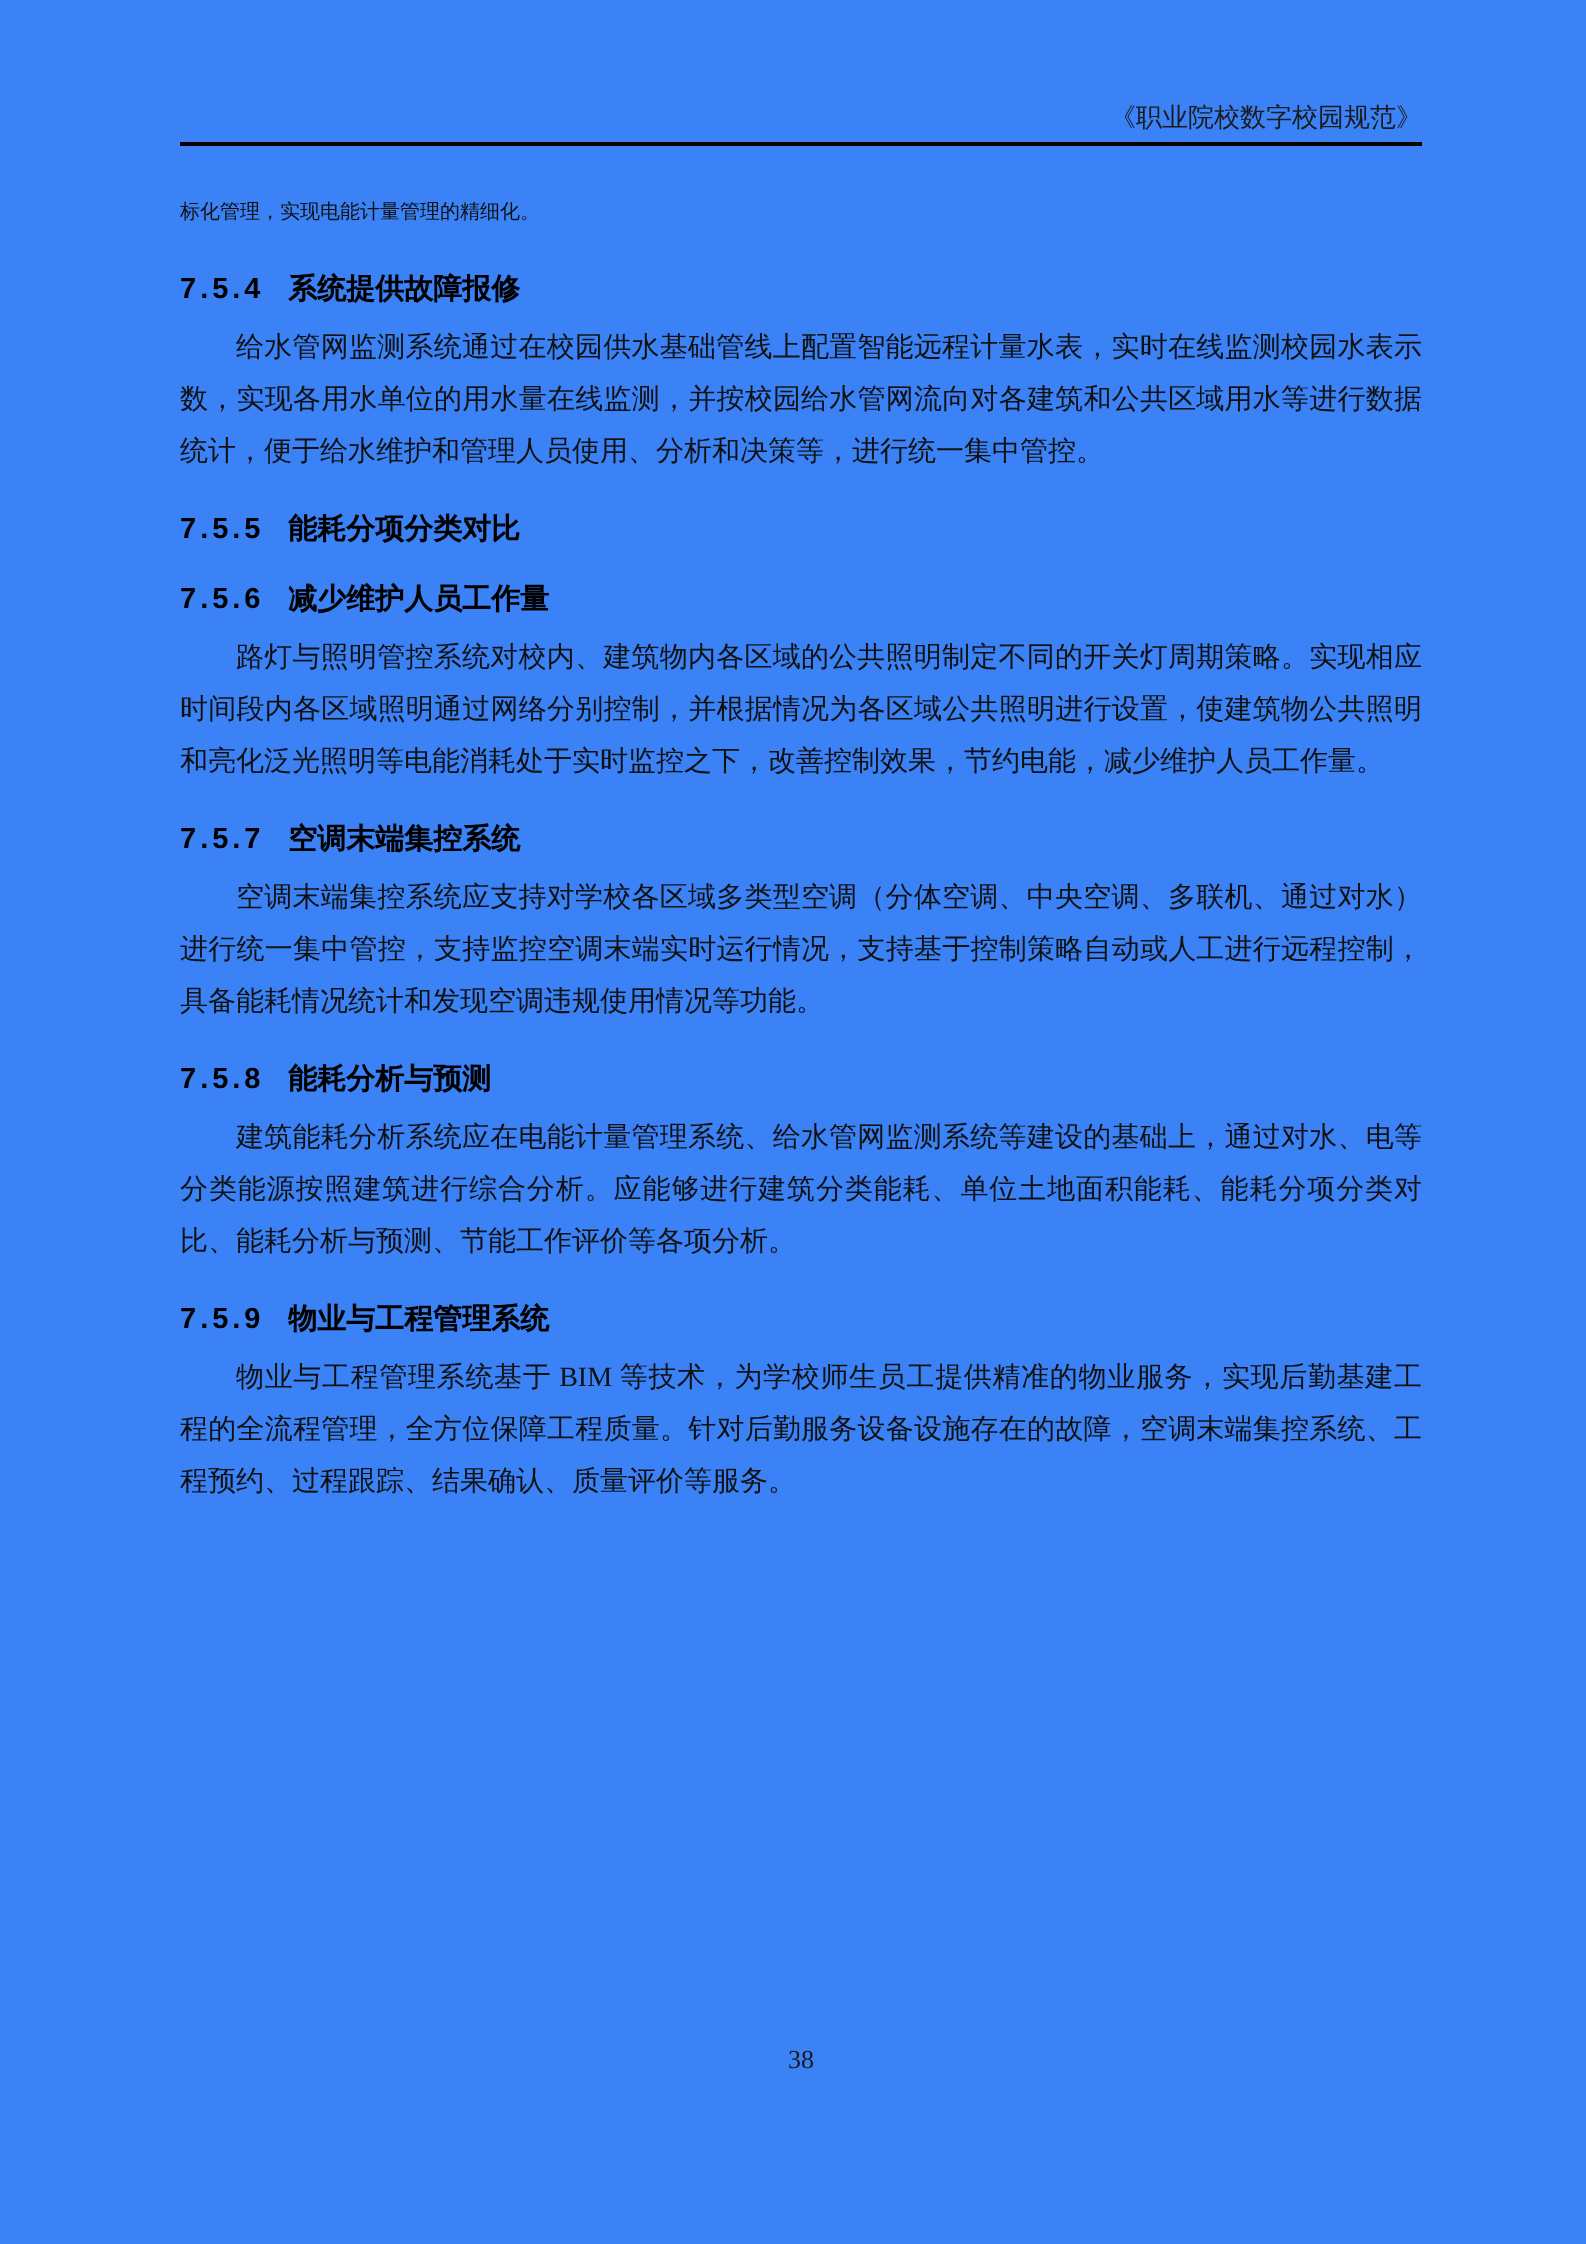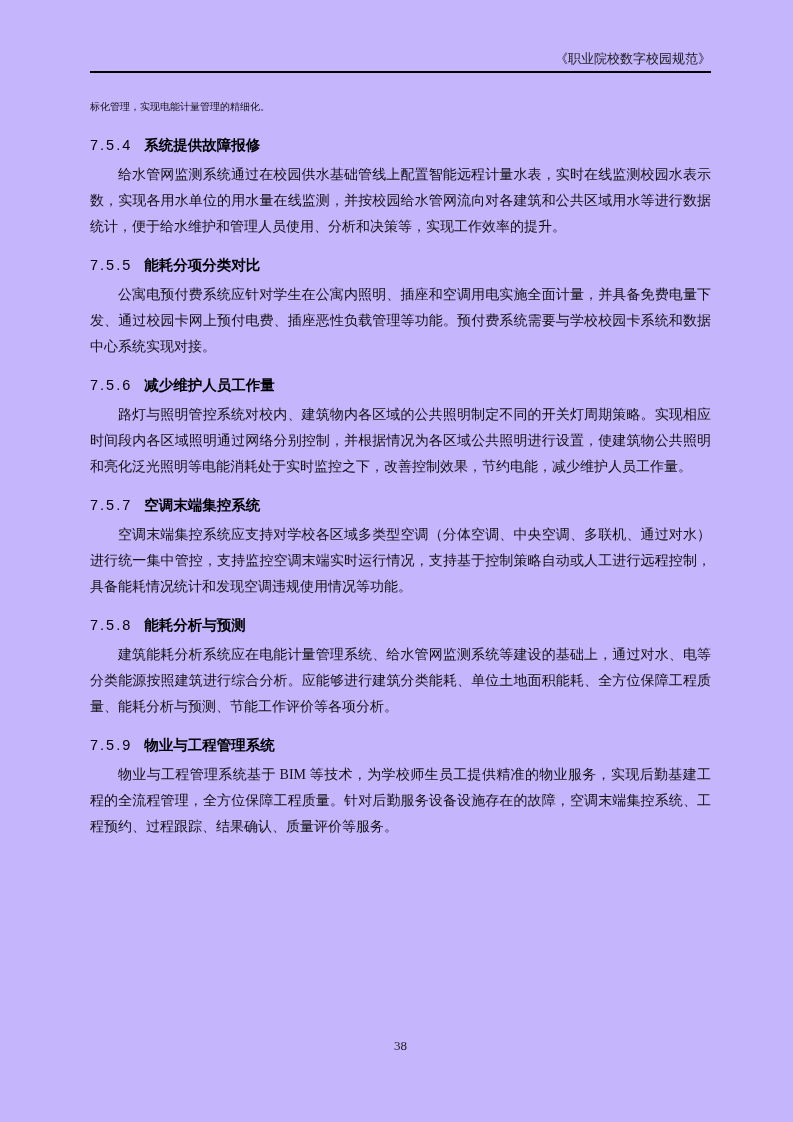--- a/index.html
+++ b/index.html
@@ -5,21 +5,21 @@
   html, body { margin: 0; padding: 0; background: #ffffff; }
   body {
     width: 793px; height: 1122px;
     font-family: "Liberation Serif", "DejaVu Serif", serif;
     color: #111111;
     position: relative;
     overflow: hidden;
   }
   .page {
     position: absolute; inset: 0;
-    background: #c4b5fd;
+    background: #3b82f6;
   }
   .content {
     position: absolute;
     left: 90px; right: 82px; top: 50px;
   }
   .running-header {
     text-align: right;
     font-size: 13px;
     line-height: 17px;
     color: #1a1a1a;
@@ -36,84 +36,82 @@
     margin: 15px 0 7px 0;
     font-family: "Liberation Sans", "DejaVu Sans", sans-serif;
     font-size: 14.5px;
     font-weight: 700;
     line-height: 20px;
     color: #000000;
   }
   h2.sec-heading .sec-num {
     letter-spacing: 2px;
     margin-right: 12px;
-    font-weight: 400;
+    font-weight: 700;
   }
   p.sec-body {
     margin: 0 0 15px 0;
     font-size: 14px;
     line-height: 26px;
     text-align: justify;
     text-indent: 2em;
   }
   .page-footer {
     position: absolute;
     left: 90px; right: 82px;
     top: 1022px;
     text-align: center;
     font-size: 13px;
     color: #1a1a1a;
-    margin-top: 16px;
   }
 </style>
 </head>
 <body>
 
 <div class="page">
   <div class="content">
 
     <div class="running-header">
       <span>《职业院校数字校园规范》</span>
     </div>
 
     <p class="intro">标化管理，实现电能计量管理的精细化。</p>
 
     <section>
       <h2 class="sec-heading">
         <span class="sec-num">7.5.4</span><span>系统提供故障报修</span>
       </h2>
-      <p class="sec-body">给水管网监测系统通过在校园供水基础管线上配置智能远程计量水表，实时在线监测校园水表示数，实现各用水单位的用水量在线监测，并按校园给水管网流向对各建筑和公共区域用水等进行数据统计，便于给水维护和管理人员使用、分析和决策等，实现工作效率的提升。</p>
+      <p class="sec-body">给水管网监测系统通过在校园供水基础管线上配置智能远程计量水表，实时在线监测校园水表示数，实现各用水单位的用水量在线监测，并按校园给水管网流向对各建筑和公共区域用水等进行数据统计，便于给水维护和管理人员使用、分析和决策等，进行统一集中管控。</p>
     </section>
 
     <section>
       <h2 class="sec-heading">
         <span class="sec-num">7.5.5</span><span>能耗分项分类对比</span>
       </h2>
-      <p class="sec-body">公寓电预付费系统应针对学生在公寓内照明、插座和空调用电实施全面计量，并具备免费电量下发、通过校园卡网上预付电费、插座恶性负载管理等功能。预付费系统需要与学校校园卡系统和数据中心系统实现对接。</p>
     </section>
 
     <section>
       <h2 class="sec-heading">
         <span class="sec-num">7.5.6</span><span>减少维护人员工作量</span>
       </h2>
       <p class="sec-body">路灯与照明管控系统对校内、建筑物内各区域的公共照明制定不同的开关灯周期策略。实现相应时间段内各区域照明通过网络分别控制，并根据情况为各区域公共照明进行设置，使建筑物公共照明和亮化泛光照明等电能消耗处于实时监控之下，改善控制效果，节约电能，减少维护人员工作量。</p>
     </section>
 
     <section>
       <h2 class="sec-heading">
         <span class="sec-num">7.5.7</span><span>空调末端集控系统</span>
       </h2>
       <p class="sec-body">空调末端集控系统应支持对学校各区域多类型空调（分体空调、中央空调、多联机、通过对水）进行统一集中管控，支持监控空调末端实时运行情况，支持基于控制策略自动或人工进行远程控制，具备能耗情况统计和发现空调违规使用情况等功能。</p>
     </section>
 
     <section>
       <h2 class="sec-heading">
         <span class="sec-num">7.5.8</span><span>能耗分析与预测</span>
       </h2>
-      <p class="sec-body">建筑能耗分析系统应在电能计量管理系统、给水管网监测系统等建设的基础上，通过对水、电等分类能源按照建筑进行综合分析。应能够进行建筑分类能耗、单位土地面积能耗、全方位保障工程质量、能耗分析与预测、节能工作评价等各项分析。</p>
+      <p class="sec-body">建筑能耗分析系统应在电能计量管理系统、给水管网监测系统等建设的基础上，通过对水、电等分类能源按照建筑进行综合分析。应能够进行建筑分类能耗、单位土地面积能耗、能耗分项分类对比、能耗分析与预测、节能工作评价等各项分析。</p>
     </section>
 
     <section>
       <h2 class="sec-heading">
         <span class="sec-num">7.5.9</span><span>物业与工程管理系统</span>
       </h2>
       <p class="sec-body">物业与工程管理系统基于 BIM 等技术，为学校师生员工提供精准的物业服务，实现后勤基建工程的全流程管理，全方位保障工程质量。针对后勤服务设备设施存在的故障，空调末端集控系统、工程预约、过程跟踪、结果确认、质量评价等服务。</p>
     </section>
 
   </div>

